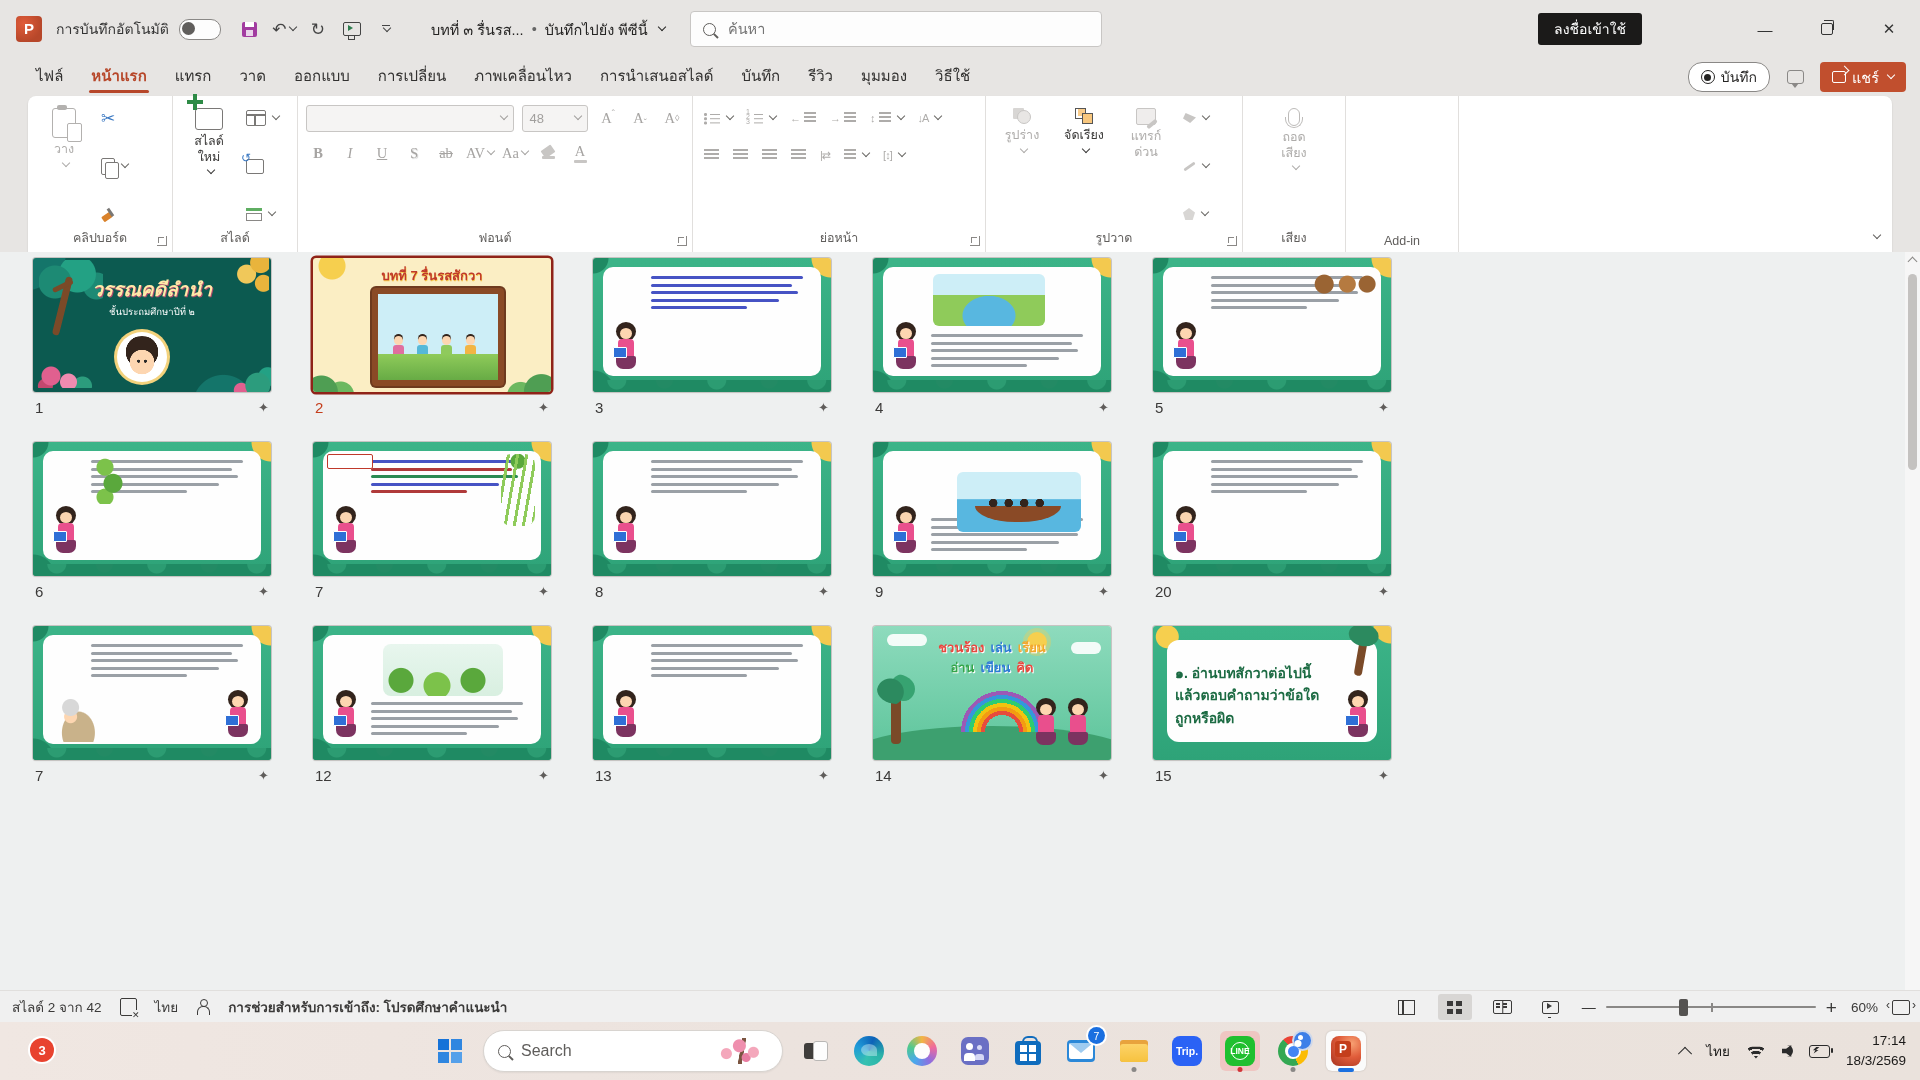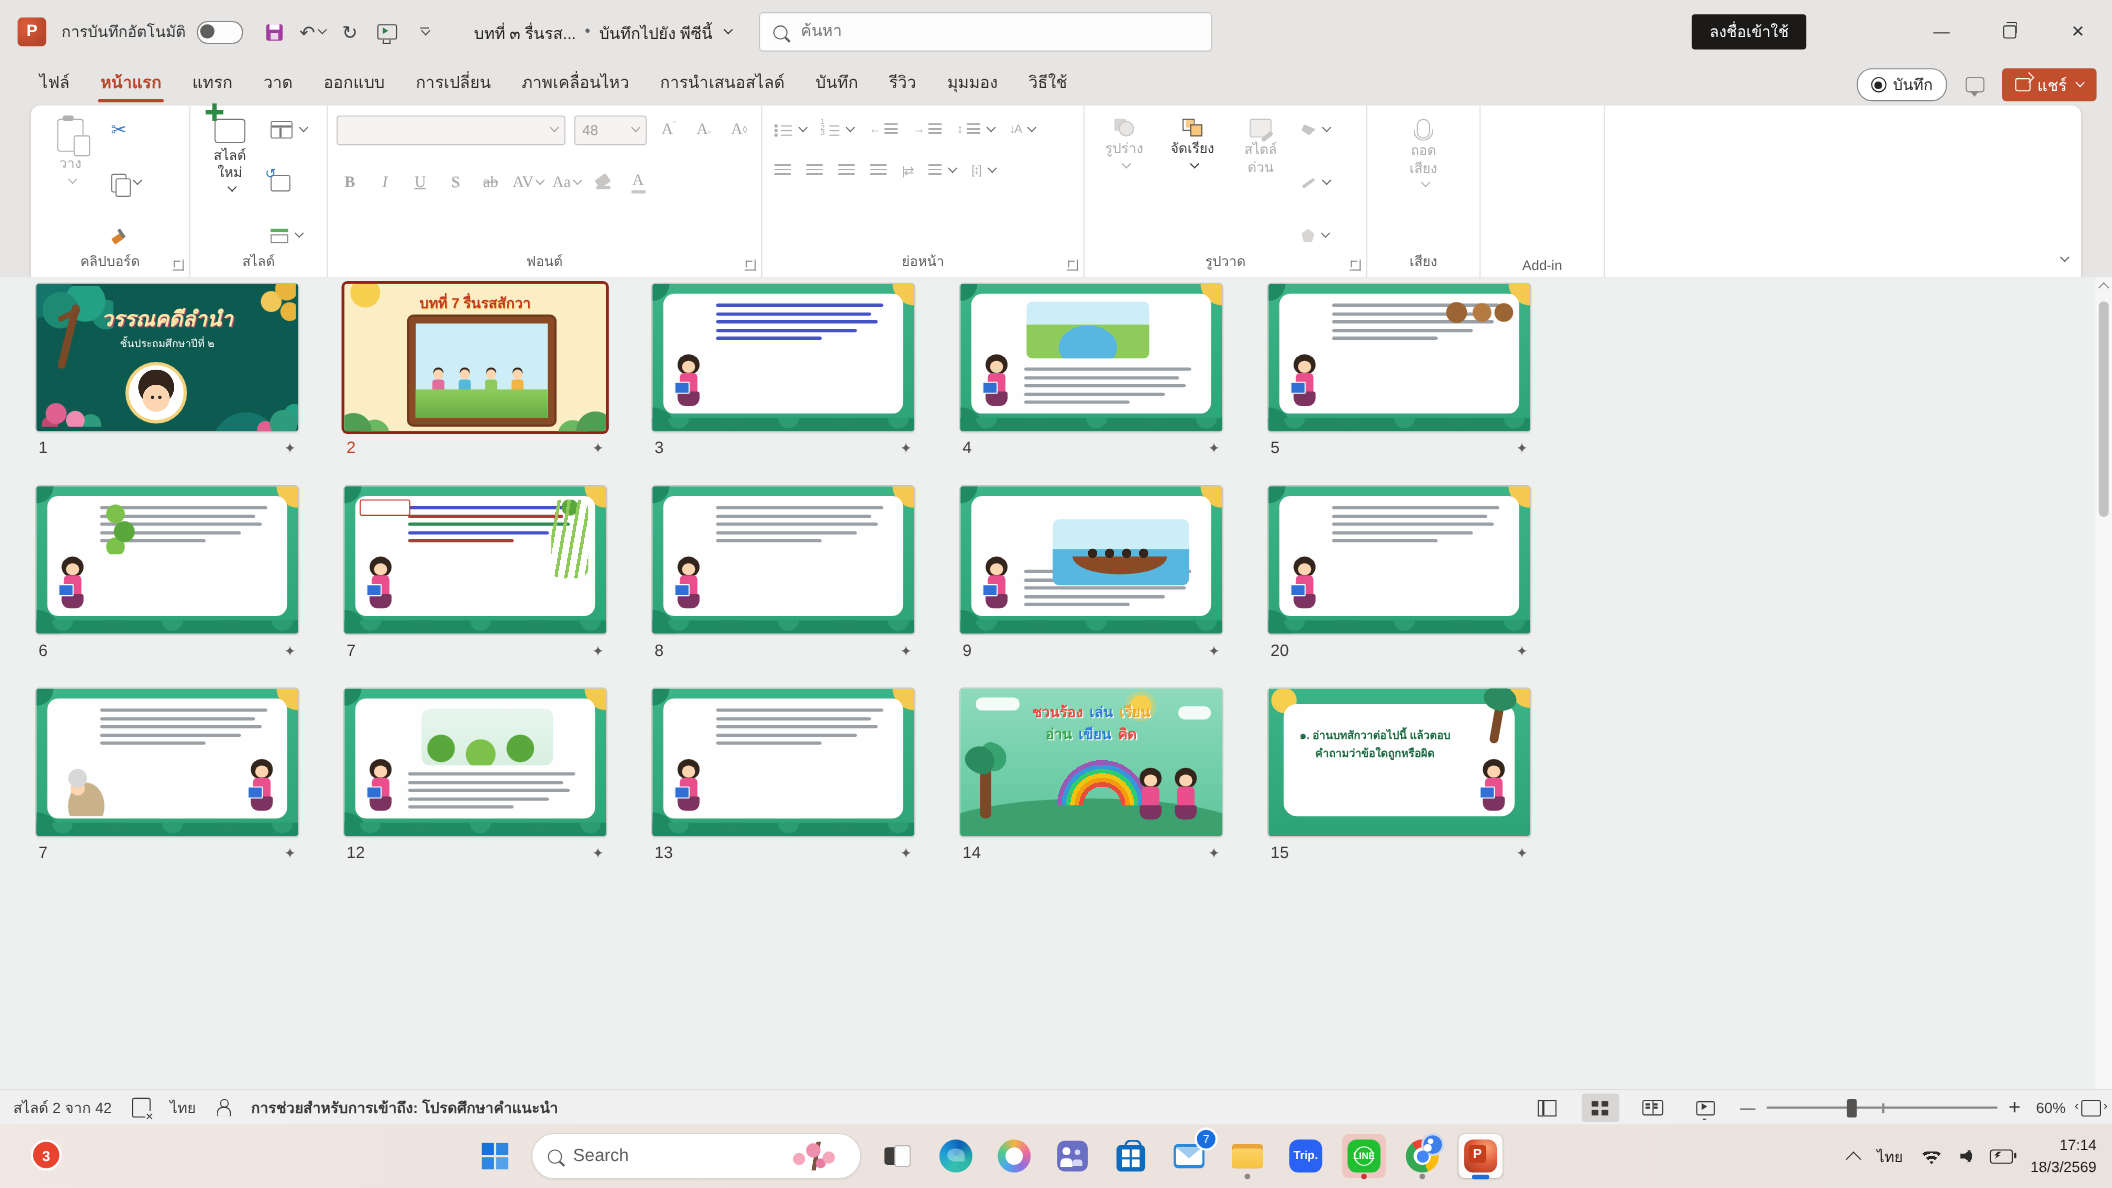--- a/index.html
+++ b/index.html
@@ -203,21 +203,21 @@
   .th-activity .sun2{position:absolute;right:64px;top:6px;width:20px;height:20px;border-radius:50%;background:#f6cf4e;box-shadow:0 0 0 4px rgba(246,207,78,.35);}
   .th-activity .hill{position:absolute;left:-10%;right:-10%;bottom:-26px;height:60px;border-radius:50%;background:#3da06f;}
   .rainbow{position:absolute;left:86px;bottom:28px;width:86px;height:43px;border-radius:86px 86px 0 0;background:radial-gradient(circle at 50% 100%,transparent 0 17px,#e74c3c 17px 21px,#f39c12 21px 25px,#f1c40f 25px 29px,#2ecc71 29px 33px,#3498db 33px 37px,#9b59b6 37px 41px,transparent 41px);}
   .act-words{position:absolute;top:12px;left:0;right:0;text-align:center;font-weight:bold;font-size:13px;line-height:1.5;}
   .act-words span{margin:0 3px;text-shadow:1px 1px 0 #fff;}
   .th-activity .tree{position:absolute;left:18px;bottom:16px;width:10px;height:52px;background:#7a4a28;border-radius:4px;}
   .th-activity .tree::after{content:"";position:absolute;left:-14px;top:-18px;width:38px;height:30px;border-radius:50%;background:radial-gradient(circle at 35% 60%,#2c8a5f 0 13px,transparent 14px),radial-gradient(circle at 70% 45%,#37a371 0 13px,transparent 14px);}
 
   .th-exercise{background:radial-gradient(circle at 6% 8%,#f6cf4e 0 11px,transparent 12px),radial-gradient(circle at 100% 0,#f3c94f 0 17px,transparent 18px),linear-gradient(#3cb488,#2ea378);}
   .ex-panel{position:absolute;inset:14px 14px 18px 14px;background:#fefefe;border-radius:12px;}
-  .ex-text{position:absolute;left:22px;right:66px;top:36px;font-weight:bold;font-size:10px;color:#1c6b43;text-align:center;line-height:1.6;}
+  .ex-text{position:absolute;left:22px;right:66px;top:36px;font-weight:bold;font-size:14px;color:#1c6b43;text-align:left;line-height:1.6;}
   .th-exercise .tree2{position:absolute;right:26px;top:10px;width:8px;height:40px;background:#7a4a28;border-radius:4px;transform:rotate(10deg);}
   .th-exercise .tree2::after{content:"";position:absolute;left:-12px;top:-12px;width:30px;height:22px;border-radius:50%;background:#2c8a5f;}
 
   
   .vscroll{position:absolute;right:0;top:0;width:15px;bottom:0;background:#f6f6f6;}
   .vthumb{position:absolute;left:3px;top:22px;width:9px;height:196px;border-radius:5px;background:#c4c2c0;}
   .varr{position:absolute;left:4px;top:6px;width:6px;height:6px;border-left:1.4px solid #8a8886;border-top:1.4px solid #8a8886;transform:rotate(45deg);}
 
   
   .statusbar{position:absolute;top:990px;left:0;right:0;height:32px;background:#f0f0f0;border-top:1px solid #e1dfdd;display:flex;align-items:center;font-size:13.5px;color:#3b3a39;}
@@ -438,21 +438,21 @@
           <div class="rmbtn">
               <span class="i-section"></span>
               <span class="cv"></span>
             </div>
         </div>
       </div>
       <div class="rlabel"><span>สไลด์</span></div>
     </div>
 
     <div class="rgroup" style="width:378px;">
-      <div style="display:flex;flex-direction:column;gap:20px;flex:1;">
+      <div style="display:flex;flex-direction:column;gap:7px;flex:1;">
         <div class="rrow">
           <div class="combo" style="width:196px;">
               <span></span>
               <span class="cv"></span>
             </div>
           <div class="combo" style="width:52px;">
               <span>48</span>
               <span class="cv"></span>
             </div>
           <div class="fbtn">A<span style="font-size:9px;position:relative;top:-5px;">ˆ</span></div>
@@ -554,21 +554,21 @@
           <span>รูปร่าง</span>
             <span class="cv"></span>
         </div>
         <div class="rbig">
           <span class="i-arrange"></span>
           <span>จัดเรียง</span>
             <span class="cv"></span>
         </div>
         <div class="rbig dis" style="white-space:pre-line;">
           <span class="i-styles"></span>
-          <span style="white-space:pre-line;">สไตล์
+          <span style="white-space:pre-line;">แทรก์
 ด่วน</span>
         </div>
         <div class="rmini">
           <div class="rmbtn">
               <span class="i-fill"></span>
               <span class="cv"></span>
             </div>
           <div class="rmbtn">
               <span class="i-outl"></span>
               <span class="cv"></span>

